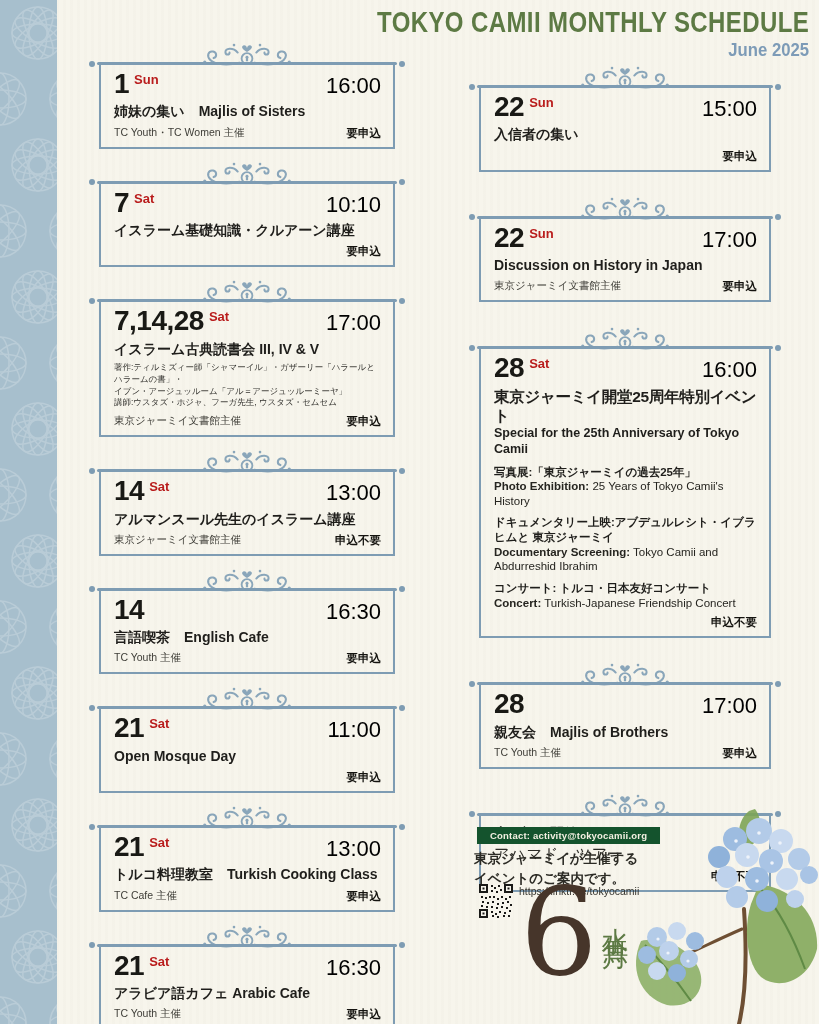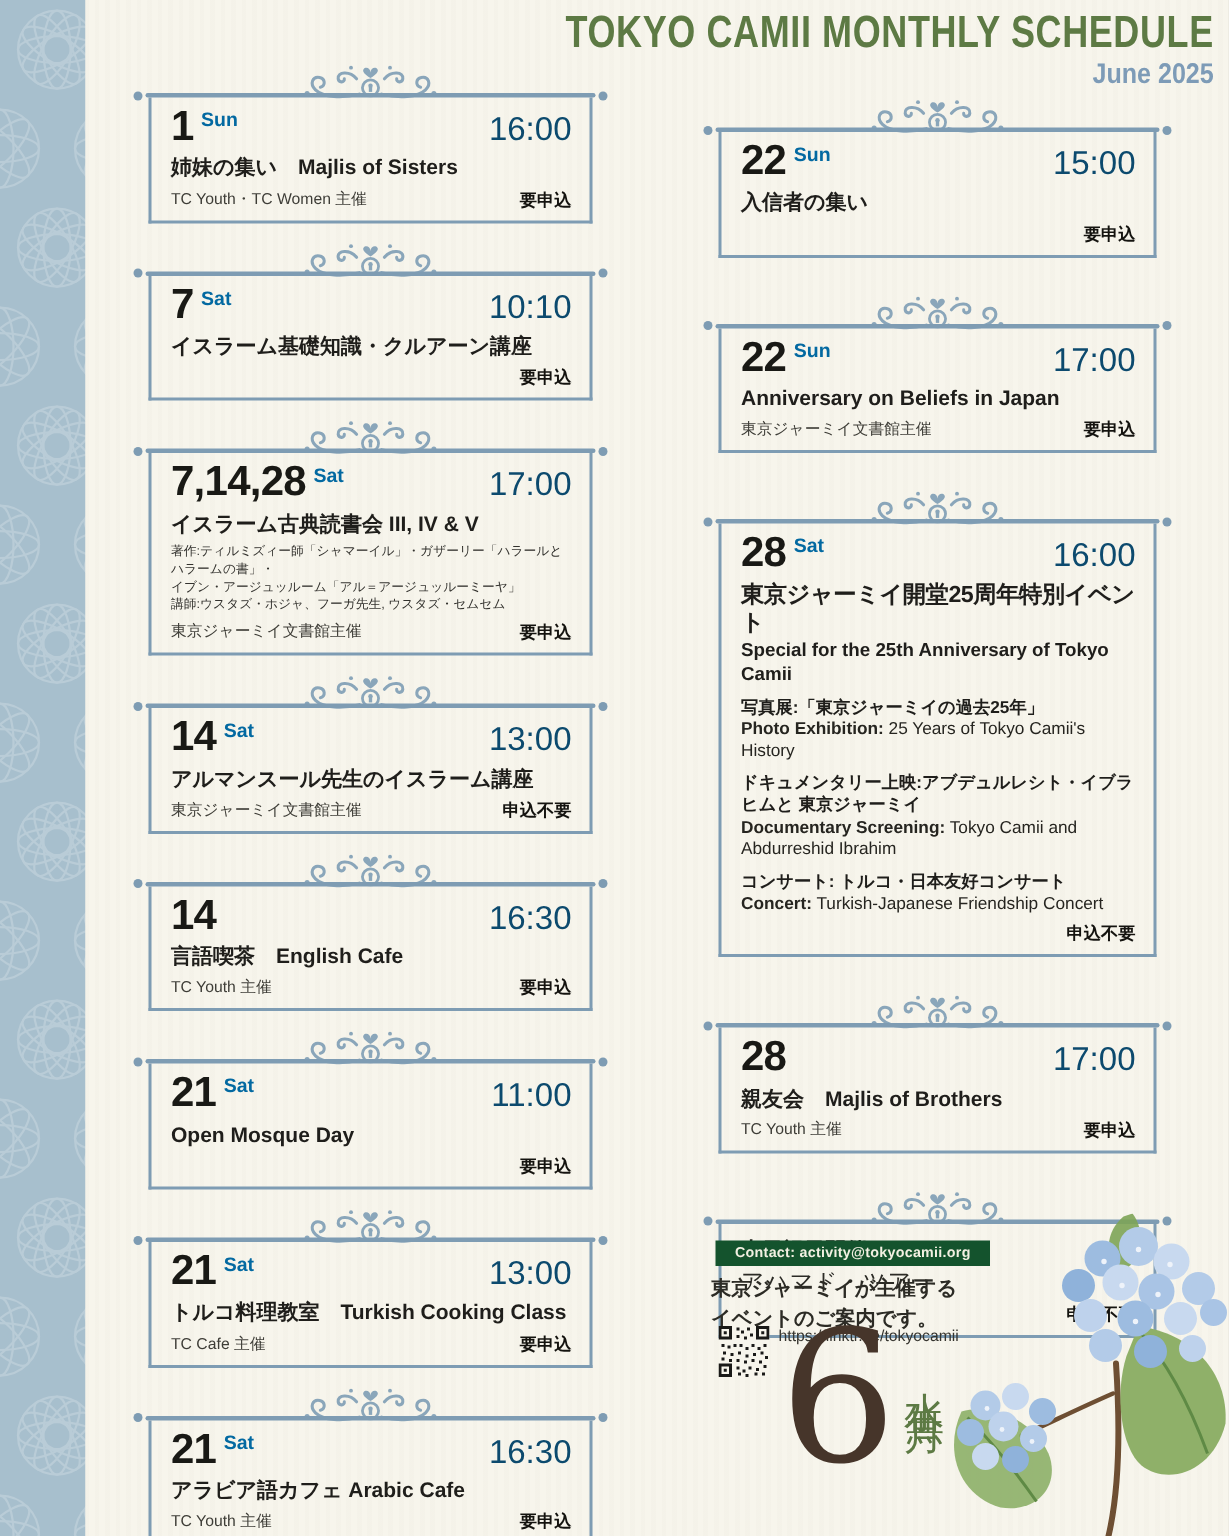--- a/index.html
+++ b/index.html
@@ -27,22 +27,22 @@
   #left-col .cardwrap:not(:first-child) .ornament{margin-top:10px;}
   #right-col .cardwrap:not(:first-child) .ornament{margin-top:22px;}
   .rule{position:relative;height:3px;background:#7e9cb3;border-radius:2px;}
   .rule::before,.rule::after{content:"";position:absolute;top:-1.5px;width:6px;height:6px;border-radius:50%;background:#7e9cb3;}
   .rule::before{left:-8px;}
   .rule::after{right:-8px;}
   .box{margin:0 2px;border:2px solid #7e9cb3;border-top:none;padding:4px 12px 6px 13px;}
 
   .row-top{display:flex;justify-content:space-between;align-items:baseline;}
   .date{font-size:28px;font-weight:bold;line-height:1.05;letter-spacing:-.5px;color:#191915;}
-  .day{font-size:13px;font-weight:bold;margin-left:5px;position:relative;top:-9px;color:#0369a1;}
-  .time{font-size:22px;color:#0c4a6e;line-height:1.1;}
+  .day{font-size:13px;font-weight:bold;margin-left:5px;position:relative;top:-9px;color:#b91c1c;}
+  .time{font-size:22px;color:#000000;line-height:1.1;}
   .title{font-size:14px;font-weight:bold;margin-top:4px;line-height:1.3;}
   .big .title{font-size:15.5px;letter-spacing:-.3px;line-height:1.25;}
   .title-en{font-size:12.5px;font-weight:bold;margin-top:1px;line-height:1.25;}
   .title-sub{font-size:15px;margin-top:3px;letter-spacing:1px;color:#2c2b26;}
   .details{margin-top:4px;font-size:8.5px;line-height:1.4;color:#33322e;}
   .sections{margin-top:2px;}
   .section{margin-top:7px;}
   .sec-jp{font-size:11.5px;font-weight:bold;line-height:1.3;margin:0;}
   .sec-en{font-size:11.5px;line-height:1.25;margin:0;color:#262520;}
   .footer-row{display:flex;justify-content:space-between;align-items:flex-start;margin-top:5px;}
@@ -464,21 +464,21 @@
       </g>
     </svg>
     <div class="rule"></div>
     <div class="box">
       <div class="row-top">
         <div>
           <span class="date">22</span><span class="day">Sun</span>
         </div>
         <span class="time">17:00</span>
       </div>
-      <div class="title">Anniversary on Beliefs in Japan</div>
+      <div class="title">Discussion on History in Japan</div>
 
       <div class="footer-row">
         <span class="organizer">東京ジャーミイ文書館主催</span>
         <span class="note">要申込</span>
       </div>
     </div>
   </div>
       <div class="cardwrap big">
     <svg class="ornament" viewBox="0 0 140 26">
       <path d="M70 8 C70 4.8 66.5 3.4 65 5.6 C63.8 7.4 66.4 9.6 70 12 C73.6 9.6 76.2 7.4 75 5.6 C73.5 3.4 70 4.8 70 8 Z" fill="#8aa6ba"></path>

